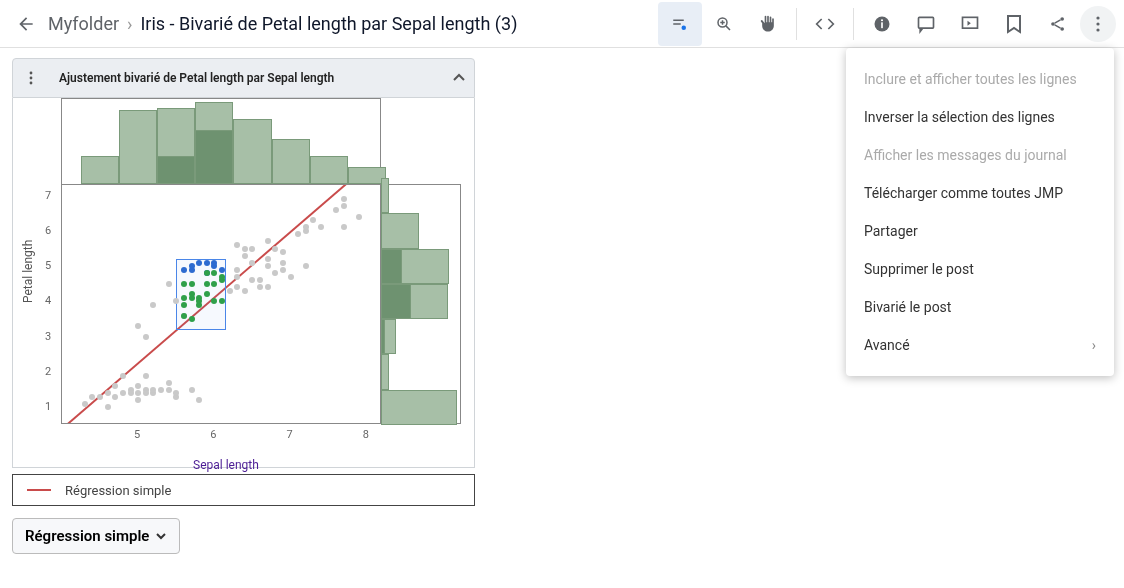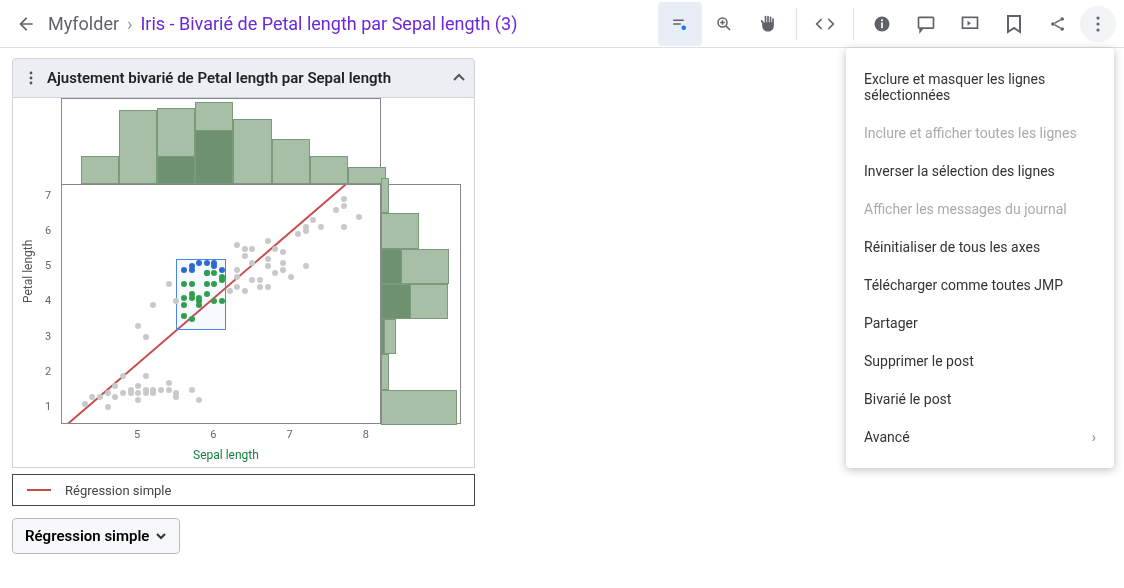--- a/index.html
+++ b/index.html
@@ -2,49 +2,49 @@
 <html><head>
 <meta charset="utf-8">
 <style>
 * { margin: 0; padding: 0; box-sizing: border-box; font-family: -apple-system, BlinkMacSystemFont, "Segoe UI", Roboto, Arial, sans-serif; }
 body { width: 1124px; height: 588px; background: #fff; position: relative; overflow: hidden; }
 
 .topbar { height: 48px; display: flex; align-items: center; border-bottom: 1px solid #e0e0e0; padding: 0 8px; }
 .back { width: 36px; height: 36px; display: flex; align-items: center; justify-content: center; cursor: pointer; border-radius: 50%; }
 .breadcrumb { font-size: 18px; color: #5f6368; display: flex; align-items: center; gap: 8px; margin-left: 4px; flex: 1; }
 .breadcrumb .sep { color: #999; }
-.breadcrumb .cur { color: #6d28d9; }
+.breadcrumb .cur { color: #0f172a; }
 .iconbtn { width: 44px; height: 44px; display: flex; align-items: center; justify-content: center; cursor: pointer; border-radius: 4px; color: #5f6368; }
 .iconbtn.active { background: #e8eef6; }
 .vsplit { width: 1px; height: 32px; background: #e0e0e0; margin: 0 6px; }
 .tool-group { display: flex; align-items: center; }
 .right-tools { display: flex; align-items: center; margin-left: auto; }
 .more-btn { background: #f1f3f4; border-radius: 50%; width: 36px; height: 36px; }
 
 .content { padding: 10px 0 0 12px; width: 475px; }
 
 .panel-header { display: flex; align-items: center; background: #ebeef2; border: 1px solid #d0d4d8; border-radius: 4px 4px 0 0; height: 40px; padding: 0 8px; }
 .panel-header .dots { width: 20px; display: flex; justify-content: center; cursor: pointer; }
-.panel-header .title { font-size: 15px; font-weight: 600; color: #222; flex: 1; margin-left: 6px; }
+.panel-header .title { font-size: 12px; font-weight: 600; color: #222; flex: 1; margin-left: 18px; }
 .panel-header .chev { cursor: pointer; }
 
 .chart-area { border: 1px solid #d0d4d8; border-top: none; height: 370px; position: relative; background: #fff; }
 
 .legend-box { margin-top: 6px; border: 1px solid #444; height: 32px; display: flex; align-items: center; padding: 0 14px; gap: 14px; }
 .legend-line { width: 24px; height: 2px; background: #c94b4b; }
 .legend-text { font-size: 13px; color: #444; }
 
 .reg-btn { margin-top: 12px; display: inline-flex; align-items: center; gap: 6px; padding: 8px 12px; border: 1px solid #bbb; border-radius: 4px; background: #f7f8fa; font-size: 15px; font-weight: 600; cursor: pointer; }
 
 
 .plot-box { position: absolute; left: 48px; top: 86px; width: 320px; height: 240px; border: 1px solid #888; }
 .top-hist { position: absolute; left: 48px; top: 0; width: 320px; height: 86px; border: 1px solid #888; border-bottom: none; display: flex; align-items: flex-end; }
 .right-hist { position: absolute; left: 368px; top: 86px; width: 80px; height: 240px; border: 1px solid #888; border-left: none; }
 .ylabel { position: absolute; left: 8px; top: 205px; transform: rotate(-90deg); transform-origin: left top; font-size: 12px; color: #555; }
-.xlabel { position: absolute; left: 180px; top: 350px; font-size: 12px; color: #15803d; }
+.xlabel { position: absolute; left: 180px; top: 360px; font-size: 12px; color: #4c1d95; }
 .ytick { position: absolute; left: 32px; font-size: 11px; color: #666; transform: translateY(-50%); }
 .xtick { position: absolute; top: 330px; font-size: 11px; color: #666; transform: translateX(-50%); }
 .bar { background: #a7bfa7; border: 1px solid #7a9a7a; position: absolute; bottom: 0; }
 .bar.dark { background: #6e9270; }
 .rbar { background: #a7bfa7; border: 1px solid #7a9a7a; position: absolute; left: 0; }
 .rbar.dark { background: #6e9270; }
 .pt { position: absolute; width: 6px; height: 6px; border-radius: 50%; background: #c9c9c9; transform: translate(-50%, -50%); }
 .pt.sel-b { background: #2d6bd0; }
 .pt.sel-g { background: #2fa04a; }
 .sel-rect { position: absolute; border: 1px solid #4a86e8; background: rgba(74,134,232,0.05); }
@@ -311,36 +311,30 @@
 
   <div class="reg-btn">
     <span>Régression simple</span>
     <svg width="12" height="12" viewBox="0 0 12 12">
         <path d="M2 4l4 4 4-4" stroke="#333" stroke-width="2" fill="none"></path>
       </svg>
   </div>
 </div>
 
 <div class="menu" id="menu">
-    <div class="menu-item">
-      <span>Exclure et masquer les lignes sélectionnées</span>
-    </div>
     <div class="menu-item disabled">
       <span>Inclure et afficher toutes les lignes</span>
     </div>
     <div class="menu-item">
       <span>Inverser la sélection des lignes</span>
     </div>
     <div class="menu-item disabled">
       <span>Afficher les messages du journal</span>
     </div>
     <div class="menu-item">
-      <span>Réinitialiser de tous les axes</span>
-    </div>
-    <div class="menu-item">
       <span>Télécharger comme toutes JMP</span>
     </div>
     <div class="menu-item">
       <span>Partager</span>
     </div>
     <div class="menu-item">
       <span>Supprimer le post</span>
     </div>
     <div class="menu-item">
       <span>Bivarié le post</span>

